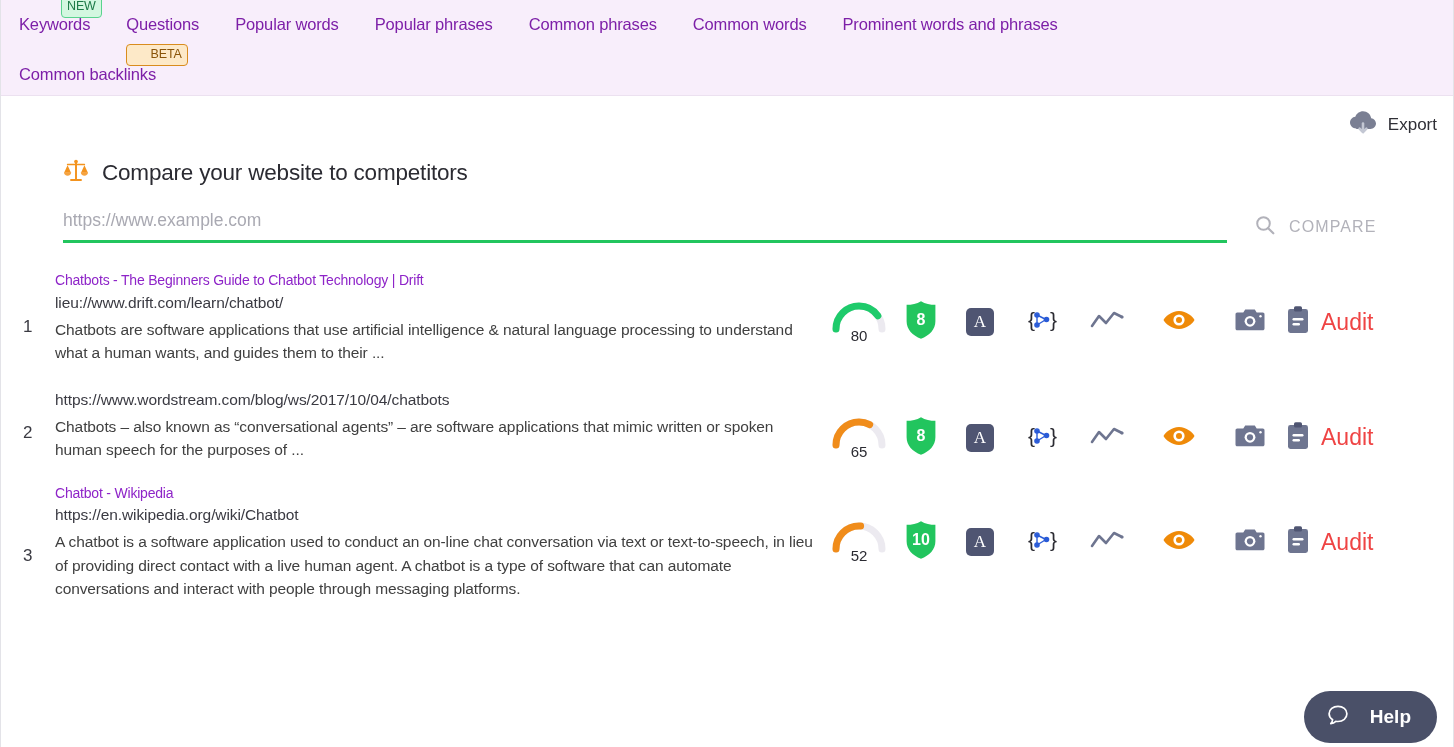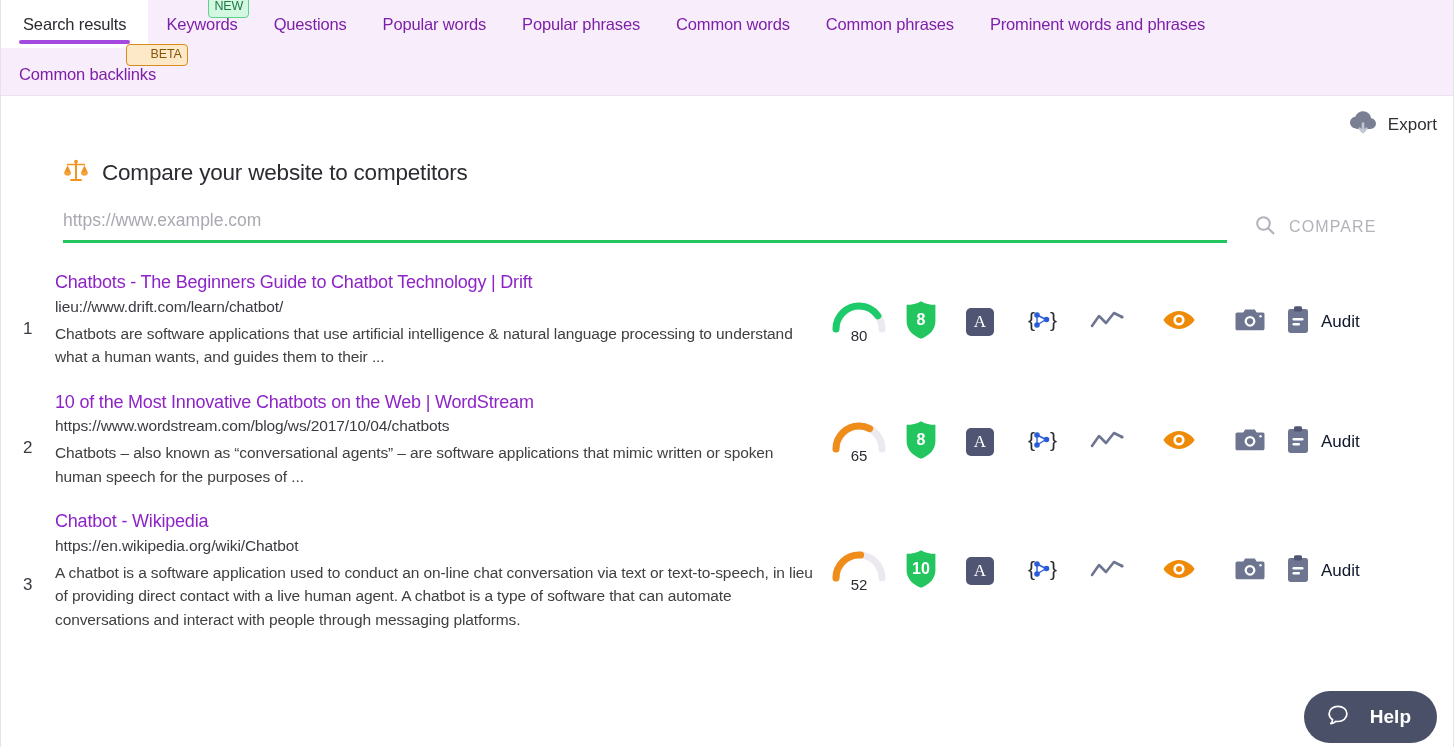--- a/index.html
+++ b/index.html
@@ -136,21 +136,21 @@
     flex: 0 0 32px;
     font-size: 17px;
     color: #3a3a42;
     display: flex;
     align-items: center;
     justify-content: flex-start;
   }
   .rank-inner { display:block; }
   .result-text { width: 770px; flex: 0 0 770px; padding-right: 10px; }
   .result-title {
-    font-size: 18px; color: #8a2be2; color: #8e24c8;
+    font-size: 14px; color: #8a2be2; color: #8e24c8;
     letter-spacing: -0.2px;
     line-height: 1.25;
     cursor: pointer;
   }
   .result-url {
     font-size: 15.5px; color: #3a3a42; margin-top: 4px;
     letter-spacing: -0.1px;
   }
   .result-snippet {
     font-size: 15.5px; color: #404040; margin-top: 6px;
@@ -181,21 +181,21 @@
   .shield-num {
     font-size: 16px; font-weight: bold; fill: #ffffff;
   }
   .abox {
     width: 28px; height: 28px; border-radius: 5px;
     background: #4f5572;
     color: #ffffff; font-size: 17px;
     display: flex; align-items: center; justify-content: center;
     font-family: "Liberation Serif", serif;
   }
-  .audit-label { font-size: 17px; color: #0f172a; }
+  .audit-label { font-size: 23px; color: #ef4444; }
 
   
   .help-widget {
     position: absolute;
     right: 16px; bottom: 4px;
     background: #4a5068;
     border-radius: 26px;
     height: 52px;
     display: flex; align-items: center; gap: 20px;
     padding: 0 26px 0 22px;
@@ -203,42 +203,38 @@
   }
   .help-label { color: #ffffff; font-size: 19px; font-weight: bold; }
 </style>
 </head>
 <body>
 
 <div id="app">
 
   <div class="tabbar">
     <div class="tabrow" id="tabrow1">
-        <div class="tab active">
-          <span>Search results</span>
-          <span class="underline"></span>
-        </div>
         <div class="tab">
           <span>Keywords</span>
           <span class="badge new">NEW</span>
         </div>
         <div class="tab">
           <span>Questions</span>
         </div>
         <div class="tab">
           <span>Popular words</span>
         </div>
         <div class="tab">
           <span>Popular phrases</span>
         </div>
         <div class="tab">
+          <span>Common phrases</span>
+        </div>
+        <div class="tab">
           <span>Common words</span>
-        </div>
-        <div class="tab">
-          <span>Common phrases</span>
         </div>
         <div class="tab">
           <span>Prominent words and phrases</span>
         </div>
       </div>
     <div class="tabrow2" id="tabrow2">
         <div class="tab">
           <span>Common backlinks</span>
           <span class="badge beta">BETA</span>
         </div>
@@ -371,21 +367,20 @@
   </svg></span>
         <span class="audit-label">Audit</span>
       </div>
     </div>
   </div>
       <div class="result" style="margin-top: 22px;">
     <div class="rank" style="align-items:center;padding-top:18px;">
       <span class="rank-inner">2</span>
     </div>
     <div class="result-text">
-      <a class="result-title">10 of the Most Innovative Chatbots on the Web | WordStream</a>
       <div class="result-url">https://www.wordstream.com/blog/ws/2017/10/04/chatbots</div>
       <div class="result-snippet">Chatbots – also known as “conversational agents” – are software applications that mimic written or spoken human speech for the purposes of ...</div>
     </div>
     <div class="metrics" style="align-self:flex-start;margin-top:28px;">
       <div class="metric m-gauge">
         <div class="gauge">
           
   <svg width="60" height="34" viewBox="0 0 60 34">
     <path d="M 7 29 A 23 23 0 0 1 53 29" fill="none" stroke="#eceaf0" stroke-width="7" stroke-linecap="round"></path>
     <path d="M 7 29 A 23 23 0 0 1 53 29" fill="none" stroke="#f08c1a" stroke-width="7" stroke-linecap="round" stroke-dasharray="46.96681017116741 72.25663103256524"></path>

